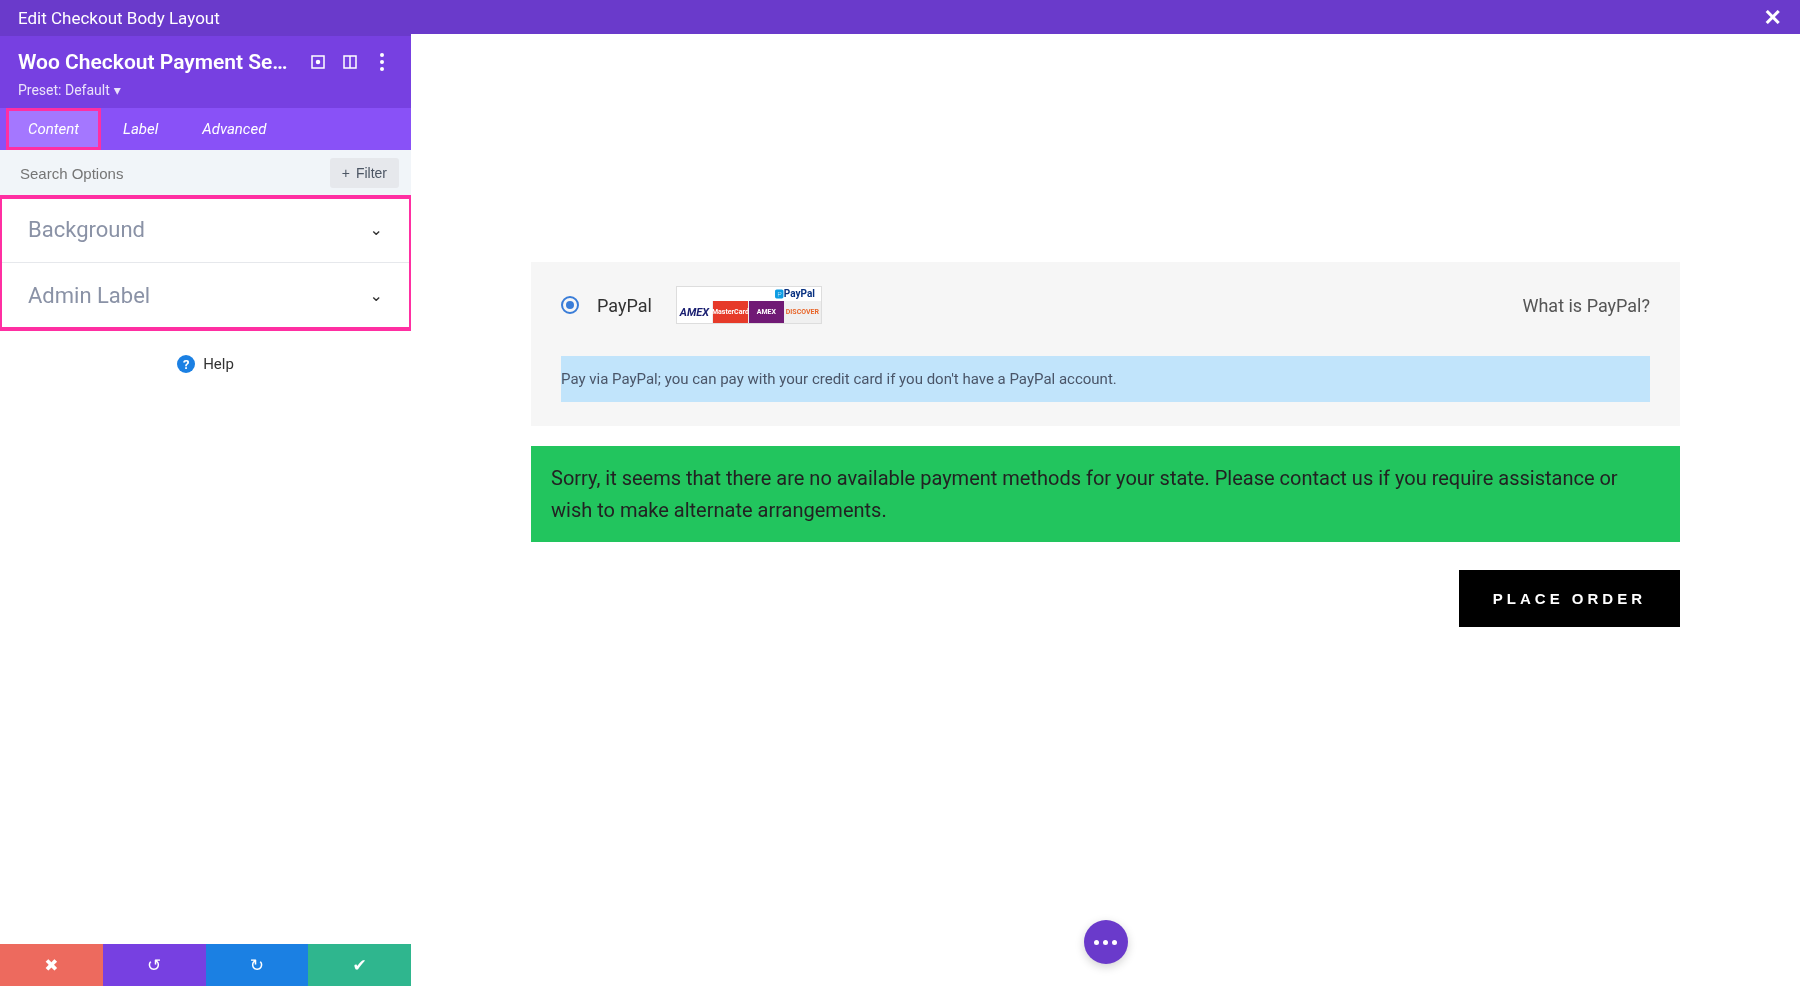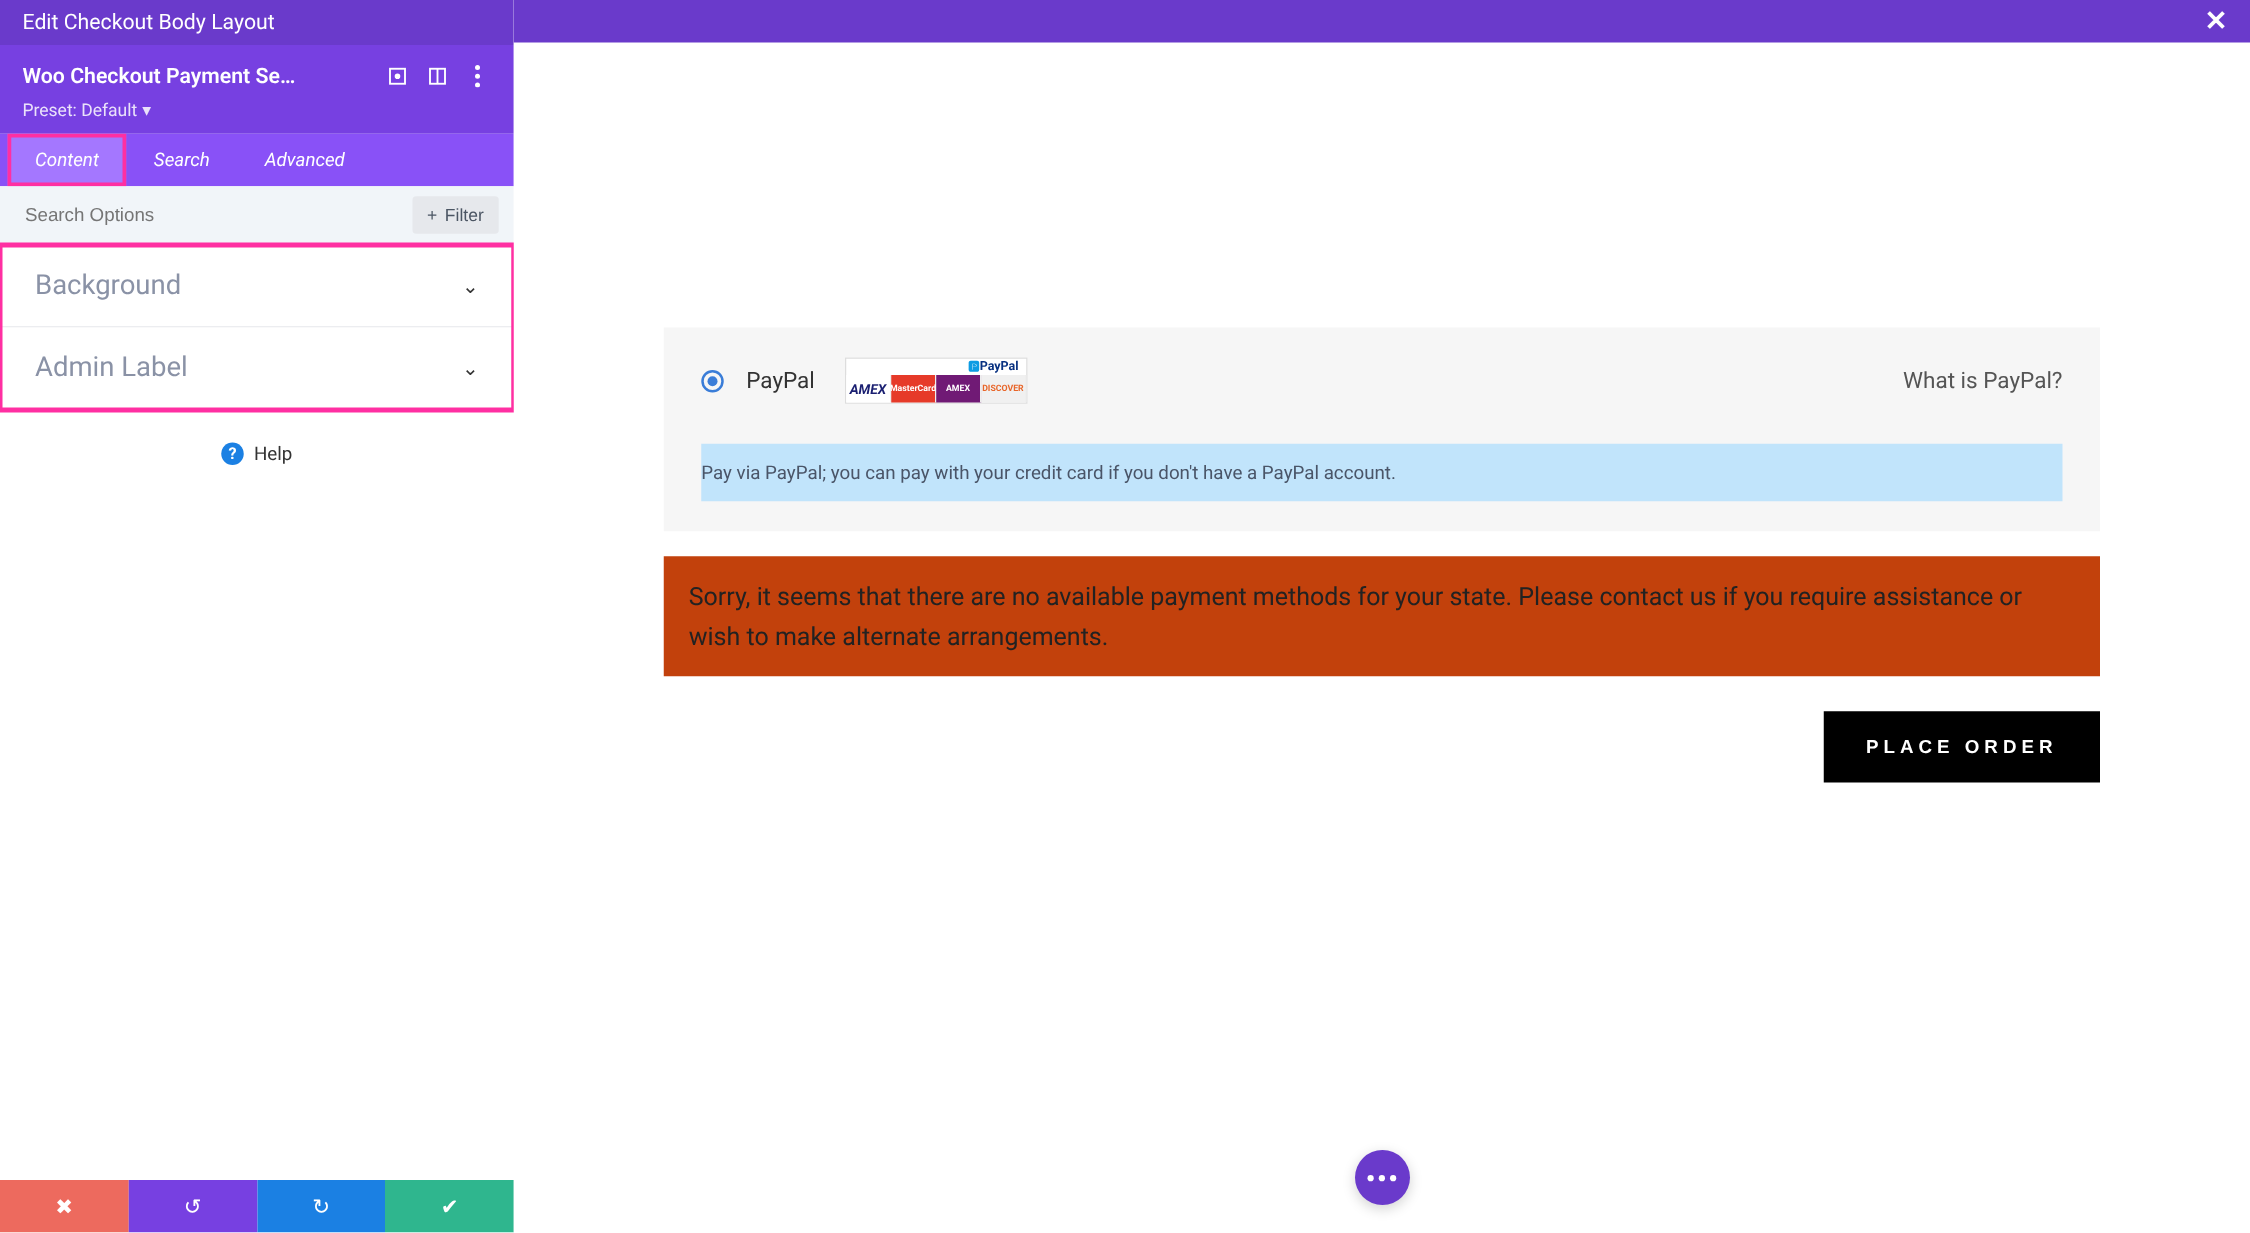--- a/index.html
+++ b/index.html
@@ -5,21 +5,21 @@
   * { margin: 0; padding: 0; box-sizing: border-box; }
   body { font-family: -apple-system, BlinkMacSystemFont, "Segoe UI", Roboto, Helvetica, Arial, sans-serif; background: #fff; height: 986px; width: 1800px; overflow: hidden; }
 
   .app { display: flex; height: 100%; }
 
   
   .sidebar { width: 411px; flex-shrink: 0; display: flex; flex-direction: column; background: #fff; }
   .titlebar { background: #6a3acb; color: #fff; padding: 8px 18px; display: flex; align-items: center; justify-content: space-between; font-size: 17px; }
   .module-header { background: #7740e1; color: #fff; padding: 14px 18px 10px; }
   .module-title-row { display: flex; align-items: center; gap: 10px; }
-  .module-title { font-size: 17px; font-weight: 600; flex: 1; white-space: nowrap; overflow: hidden; text-overflow: ellipsis; }
+  .module-title { font-size: 21px; font-weight: 600; flex: 1; white-space: nowrap; overflow: hidden; text-overflow: ellipsis; }
   .hdr-icon { width: 22px; height: 22px; display: inline-flex; align-items: center; justify-content: center; }
   .preset-row { margin-top: 8px; font-size: 14px; opacity: 0.85; display: flex; align-items: center; gap: 4px; }
 
   .tabs { background: #8951f7; display: flex; padding-left: 6px; }
   .tab { padding: 12px 22px; color: #fff; font-size: 15px; cursor: pointer; font-style: italic; }
   .tab.active { background: #a477ff; }
   .tab.highlight-border { outline: 3px solid #ff2fa2; outline-offset: -3px; }
 
   .search-row { display: flex; align-items: center; gap: 8px; background: #f1f5f9; padding: 8px 12px 8px 20px; border-bottom: 1px solid #e6e8ec; }
   .search-input { flex: 1; border: none; background: transparent; font-size: 15px; color: #6b7280; padding: 6px 0; outline: none; }
@@ -58,21 +58,21 @@
   .cards-top { font-size: 10px; color: #083181; padding: 1px 6px; text-align: right; }
   .cards-bottom { display: flex; }
   .card { width: 36px; height: 22px; display: inline-flex; align-items: center; justify-content: center; font-size: 7px; font-weight: bold; color: #fff; border-right: 1px solid #eee; }
   .card.visa { background: #fff; color: #1a1f71; font-style: italic; font-size: 11px; }
   .card.mc { background: #e63a29; }
   .card.amex { background: #701a75; }
   .card.disc { background: #f0f0f0; color: #e8662a; }
   .what-link { margin-left: auto; color: #555; font-size: 18px; cursor: pointer; }
   .pm-desc { background: #c1e4fb; color: #4a5568; font-size: 15px; padding: 14px 0; margin-top: 32px; }
 
-  .notice { background: #c2410c; color: #222; font-size: 20px; line-height: 1.6; padding: 16px 20px; margin-top: 20px; }
+  .notice { background: #22c55e; color: #222; font-size: 20px; line-height: 1.6; padding: 16px 20px; margin-top: 20px; }
 
   .place-order-row { display: flex; justify-content: flex-end; margin-top: 28px; }
   .place-order-btn { background: #000; color: #fff; border: none; font-size: 15px; font-weight: 700; letter-spacing: 4px; padding: 20px 34px; cursor: pointer; }
 
   .fab { position: absolute; bottom: 22px; left: 50%; transform: translateX(-50%); width: 44px; height: 44px; border-radius: 50%; background: #6a3acb; border: none; display: flex; align-items: center; justify-content: center; gap: 4px; cursor: pointer; box-shadow: 0 3px 10px rgba(0,0,0,0.18); }
   .fab-dot { width: 5px; height: 5px; background: #fff; border-radius: 50%; }
 </style>
 </head>
 <body>
 
@@ -106,21 +106,21 @@
         </span>
       </div>
       <div class="preset-row">
         <span>Preset: Default</span>
         <span>▾</span>
       </div>
     </div>
 
     <div class="tabs">
       <div class="tab active highlight-border">Content</div>
-      <div class="tab">Search</div>
+      <div class="tab">Label</div>
       <div class="tab">Advanced</div>
     </div>
 
     <div class="search-row">
       <input class="search-input" placeholder="Search Options" style="">
       <button class="filter-btn">
         <span>+</span>
         <span>Filter</span>
       </button>
     </div>

